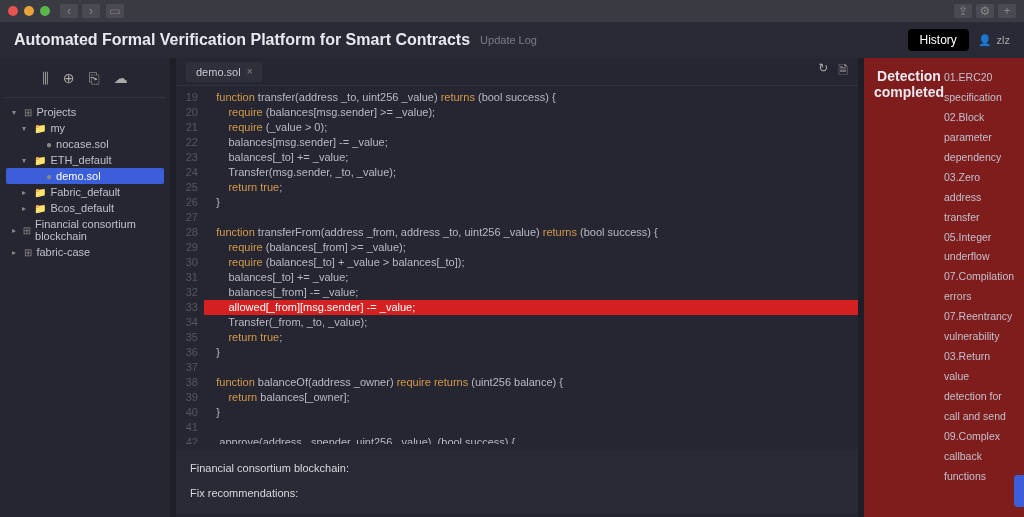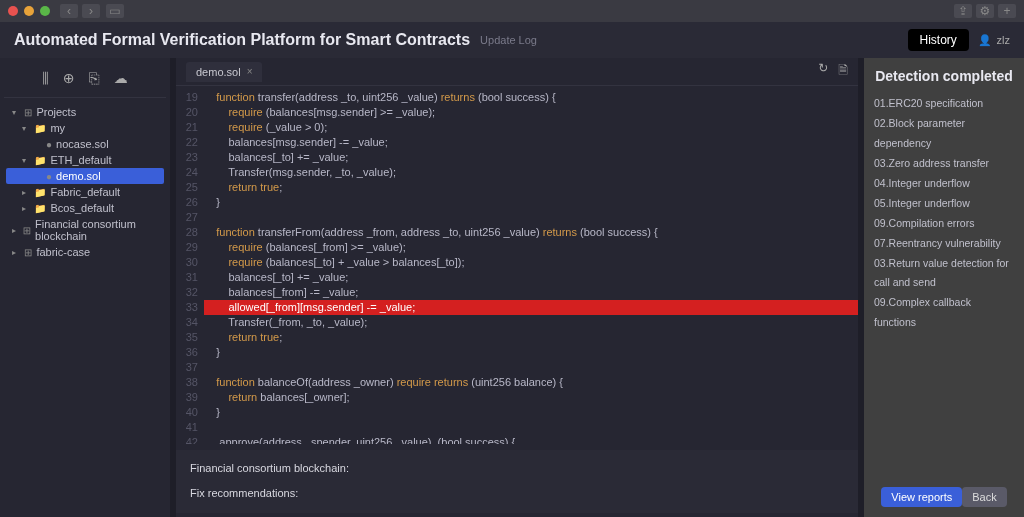--- a/index.html
+++ b/index.html
@@ -31,21 +31,21 @@
 .tab-x{color:#888;font-size:10px}
 .tabs-r{margin-left:auto;display:flex;gap:10px;color:#aaa}
 .editor{flex:1;display:flex;font-family:Consolas,monospace;font-size:11px;overflow:hidden;padding:4px 0}
 .lines{width:28px;text-align:right;color:#555566;padding-right:6px;line-height:15px;user-select:none}
 .code{flex:1;white-space:pre;line-height:15px;color:#b8b8c8}
 .code .hl{background:#d42020;color:#fff;display:block}
 .kw{color:#d49a4a}.ret{color:#d49a4a}
 .bottom{background:#2a2a36;margin:6px 0 4px;padding:10px 14px;font-size:11px;line-height:1.6}
 .bottom .t{color:#d8d8e0;font-weight:500}
 .bottom .d{color:#8a8a9a}
-.rpanel{width:160px;background:#404040;display:flex;flex-direction:column;padding:10px}
+.rpanel{width:160px;background:#7f1d1d;display:flex;flex-direction:row;padding:10px}
 .rpanel h2{font-size:14px;font-weight:600;color:#e8e8f0;text-align:center;margin-bottom:10px}
 .det{font-size:10.5px;line-height:1.9;color:#c0c0cc}
 .rbtns{margin-top:auto;display:flex;justify-content:center;padding-top:10px}
 .rbtns button{padding:4px 10px;border-radius:4px;border:none;font-size:11px}
 .vr{background:#3a5fd9;color:#fff}.bk{background:#5a5a68;color:#ddd}
 </style>
 </head>
 <body>
 
 <div class="titlebar">
@@ -180,23 +180,22 @@
       <div class="t" style="margin-top:8px">Fix recommendations:</div>
     </div>
   </div>
 
   <div class="rpanel">
     <h2>Detection completed</h2>
     <div class="det" id="det">
         <div>01.ERC20 specification</div>
         <div>02.Block parameter dependency</div>
         <div>03.Zero address transfer</div>
-        <div>04.Integer underflow</div>
         <div>05.Integer underflow</div>
-        <div>09.Compilation errors</div>
+        <div>07.Compilation errors</div>
         <div>07.Reentrancy vulnerability</div>
         <div>03.Return value detection for call and send</div>
         <div>09.Complex callback functions</div>
       </div>
     <div class="rbtns">
       <button class="vr">View reports</button>
       <button class="bk">Back</button>
     </div>
   </div>
 </div>

